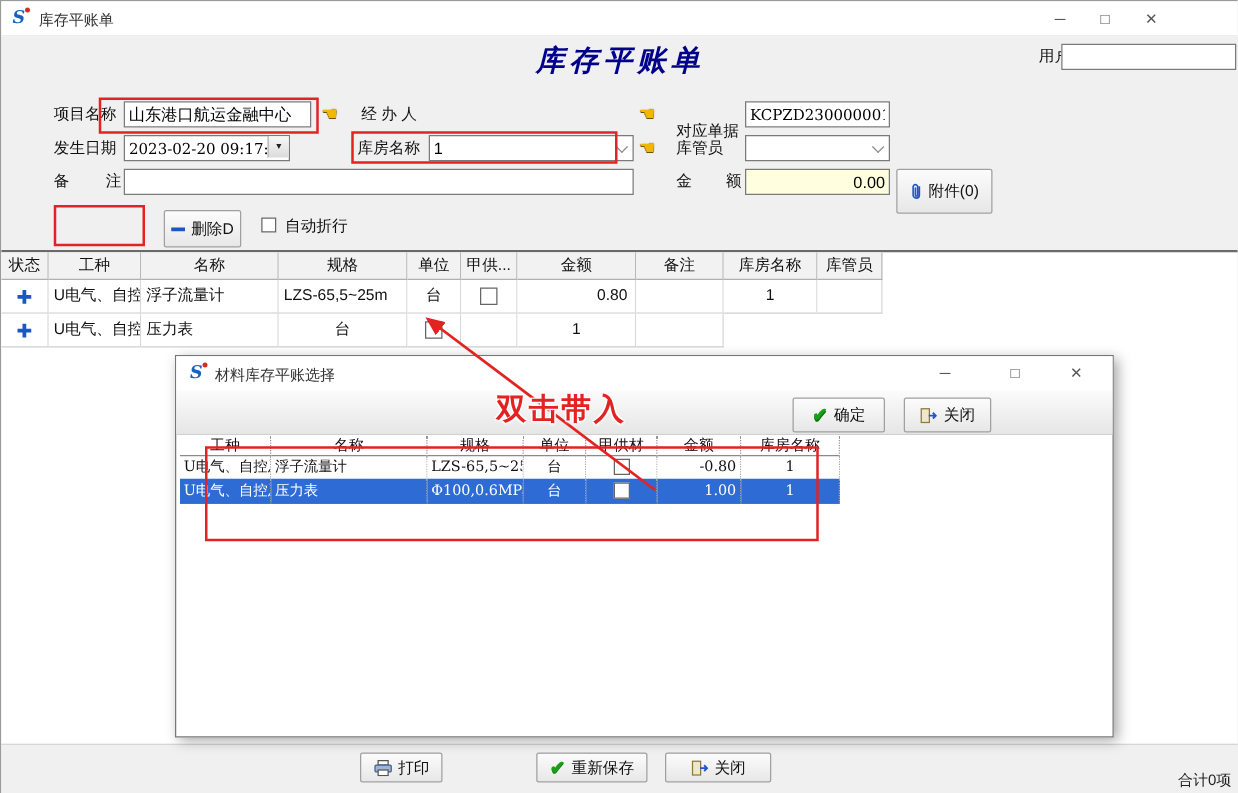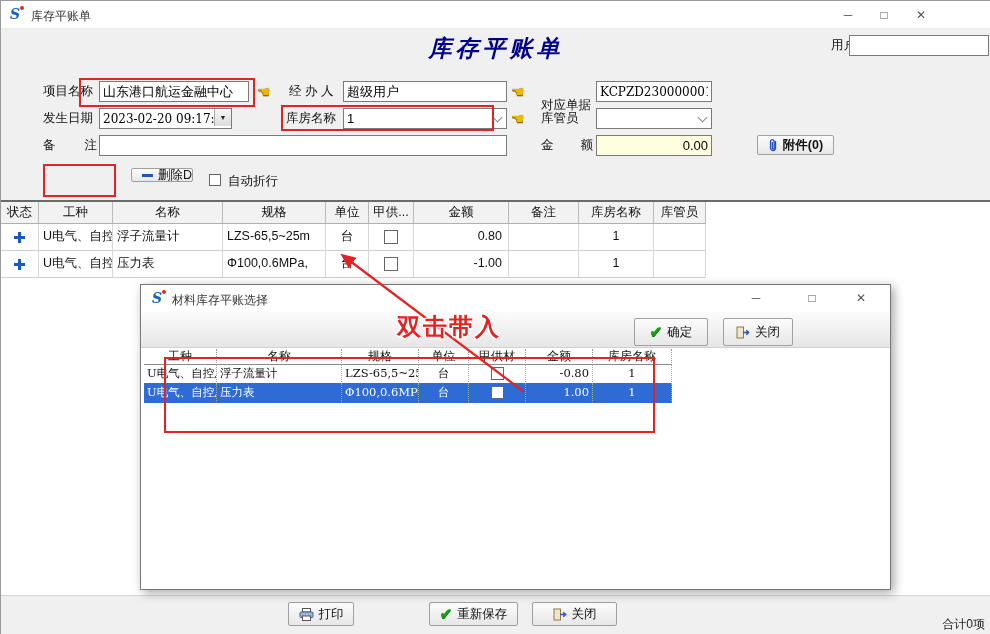--- a/index.html
+++ b/index.html
@@ -77,21 +77,20 @@
   <div class="abs formarea"></div>
   <div class="abs form-title">库存平账单</div>
   <span class="abs lbl" style="left:830px;top:34px;">用户单号</span>
   <input class="abs" style="left: 848px; top: 34px; width: 140px;" readonly="" value="">
 
   <span class="abs lbl" style="left:42px;top:80px;">项目名称</span>
   <input class="abs" style="left: 98px; top: 80px; width: 150px;" readonly="" value="山东港口航运金融中心">
   <span class="abs hand" style="left:256px;top:82px;">☚</span>
 
   <span class="abs lbl" style="left:288px;top:80px;">经 办 人</span>
-  <input class="abs" style="left: 342px; top: 80px; width: 164px;" readonly="" value="超级用户">
   <span class="abs hand" style="left:510px;top:82px;">☚</span>
 
   <span class="abs lbl" style="left:540px;top:94px;">对应单据</span>
   <input class="abs serifval" style="left: 595px; top: 80px; width: 116px;" readonly="" value="KCPZD230000001">
 
   <span class="abs lbl" style="left:42px;top:107px;">发生日期</span>
   <div class="abs" style="left:98px;top:107px;width:133px;height:21px;">
     <input class="serifval" style="width: 133px;" readonly="" value="2023-02-20 09:17:00">
     <div class="ddbtn">▼</div>
   </div>
@@ -113,32 +112,32 @@
     <span>备</span>
     <span>注</span>
   </div>
   <input class="abs" style="left: 98px; top: 134px; width: 408px;" readonly="" value="">
 
   <div class="abs jlbl" style="left:540px;top:134px;width:52px;">
     <span>金</span>
     <span>额</span>
   </div>
   <input class="abs" style="left: 595px; top: 134px; width: 116px; background: rgb(255, 255, 223); text-align: right;" readonly="" value="0.00">
-  <div class="abs btn" style="left:756px;top:134px;width:77px;height:20px;font-weight:bold;">
+  <div class="abs btn" style="left:716px;top:134px;width:77px;height:36px;">
     <svg width="10" height="14" viewBox="0 0 10 14">
       <path d="M7.5 3v7a2.5 2.5 0 0 1-5 0V3.5a1.8 1.8 0 0 1 3.6 0V10a0.9 0.9 0 0 1-1.8 0V4" fill="none" stroke="#2255cc" stroke-width="1.3"></path>
     </svg>
     <span>附件(0)</span>
   </div>
 
   <div class="abs btn btn-blue" style="left:48px;top:167px;width:62px;height:26px;">
     <span class="plus"></span>
     <span>添加A</span>
   </div>
-  <div class="abs btn" style="left:130px;top:167px;width:62px;height:14px;justify-content:flex-end;">
+  <div class="abs btn" style="left:130px;top:167px;width:62px;height:30px;">
     <span class="minus"></span>
     <span>删除D</span>
   </div>
   <span class="abs cb" style="left:208px;top:173px;"></span>
   <span class="abs lbl" style="left:227px;top:170px;">自动折行</span>
 
   <div class="abs" style="left:0;top:199px;width:990px;height:2px;background:#6a6a6a;"></div>
   <div class="abs" style="left:0;top:201px;width:990px;height:393px;background:#fff;"></div>
 
   <div class="abs grid" style="left:0;top:201px;width:706px;grid-template-columns:38px 74px 110px 103px 43px 45px 95px 70px 75px 52px;">
@@ -166,26 +165,24 @@
     <div class="cell c-right">0.80</div>
     <div class="cell"></div>
     <div class="cell c-center">1</div>
     <div class="cell"></div>
 
     <div class="cell cellflex">
         <span class="plus"></span>
       </div>
     <div class="cell">U电气、自控</div>
     <div class="cell">压力表</div>
-    <div class="cell">Φ100,0.6MPa,</div>
     <div class="cell c-center">台</div>
     <div class="cell cellflex">
         <span class="cb"></span>
       </div>
-    <div class="cell c-right">-1.00</div>
     <div class="cell"></div>
     <div class="cell c-center">1</div>
     <div class="cell"></div>
   </div>
 
   <div class="abs dialog">
     <div class="abs dlg-titlebar">
       <span class="abs slogo" style="left:11px;top:5px;">S</span>
       <span class="abs" style="left:31px;top:7px;font-size:12px;color:#333;">材料库存平账选择</span>
       <div class="abs win-ctl" style="left:600px;top:2px;">─</div>

